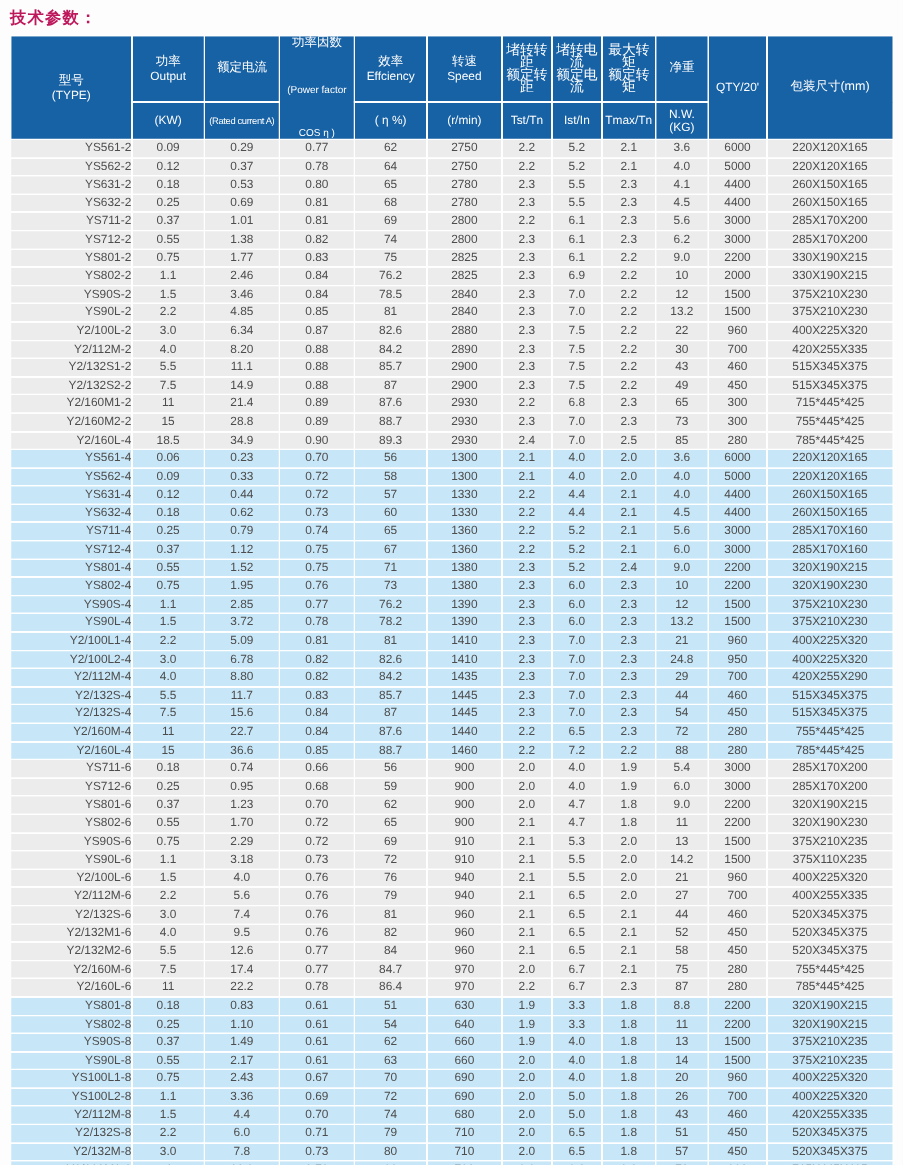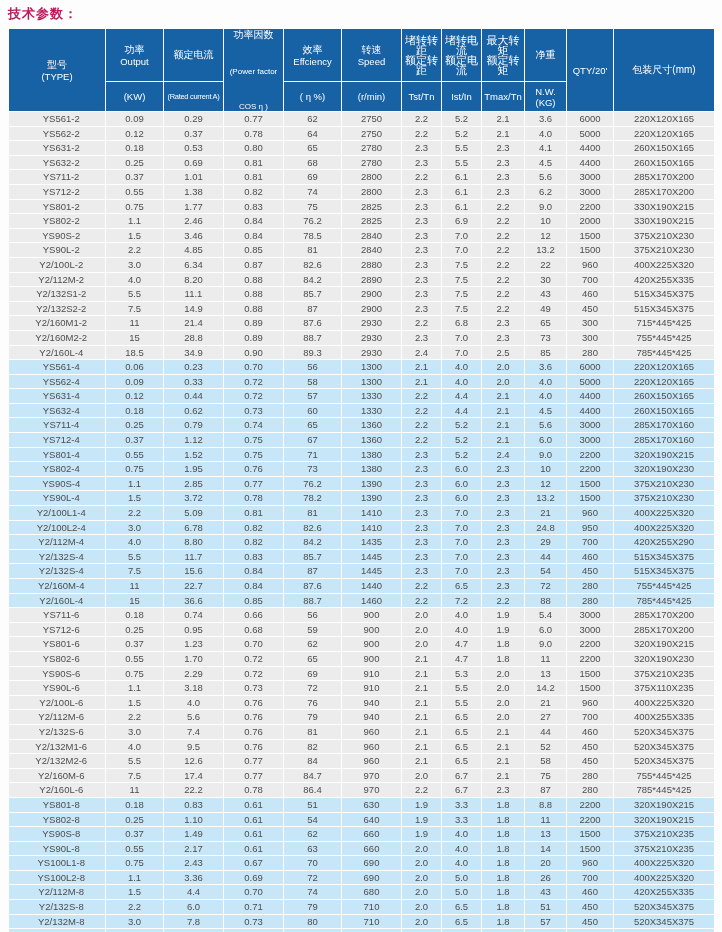--- a/index.html
+++ b/index.html
@@ -51,21 +51,21 @@
     text-align:center;
     border-right:1px solid #ffffff;
     border-bottom:1px solid #ffffff;
     height:13.6px;
     line-height:13.6px;
     padding:0;
     white-space:nowrap;
     overflow:hidden;
   }
   tbody td.cell-type {
-    text-align:center;
+    text-align:right;
     padding-left:9px;
   }
   tr.row-gray td { background:var(--row-gray,#ececec); }
   tr.row-blue td { background:var(--row-blue,#c7e6f7); }
 </style>
 </head>
 <body>
 
 <div class="page">
   <div class="title">技术参数：</div>

